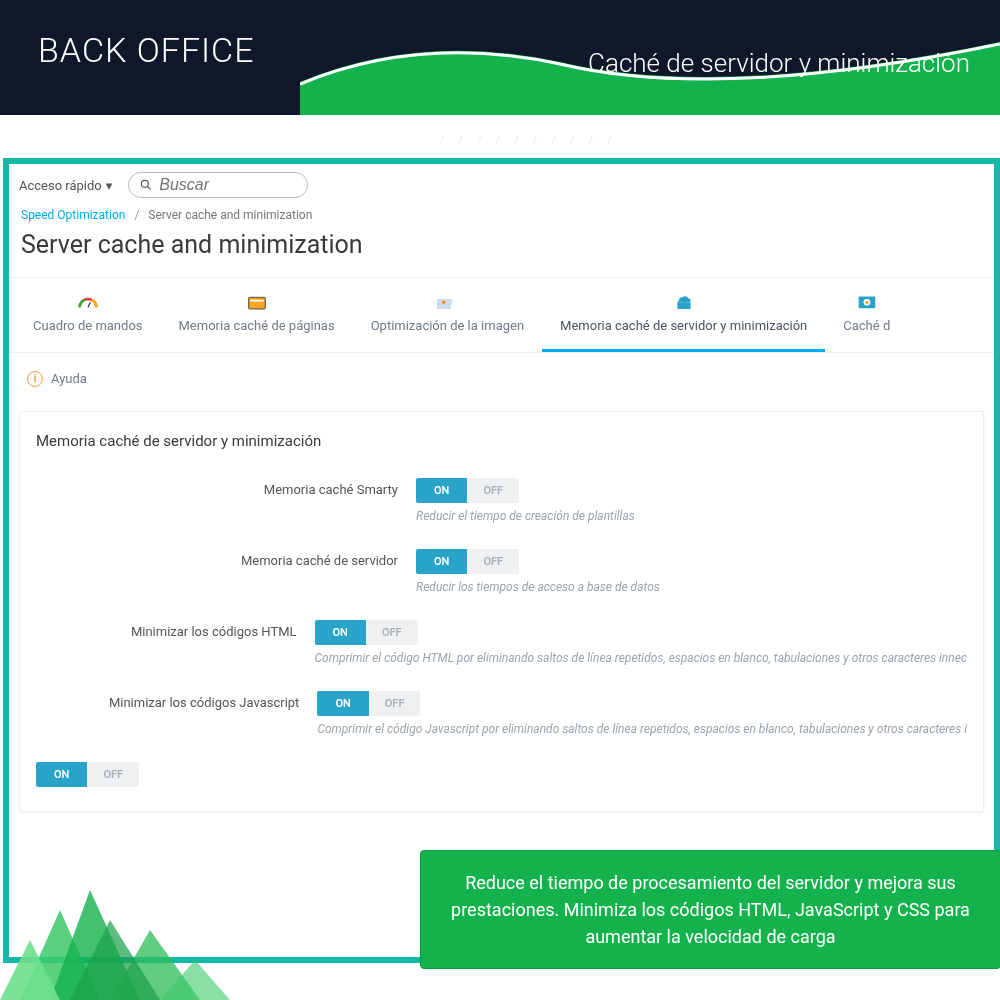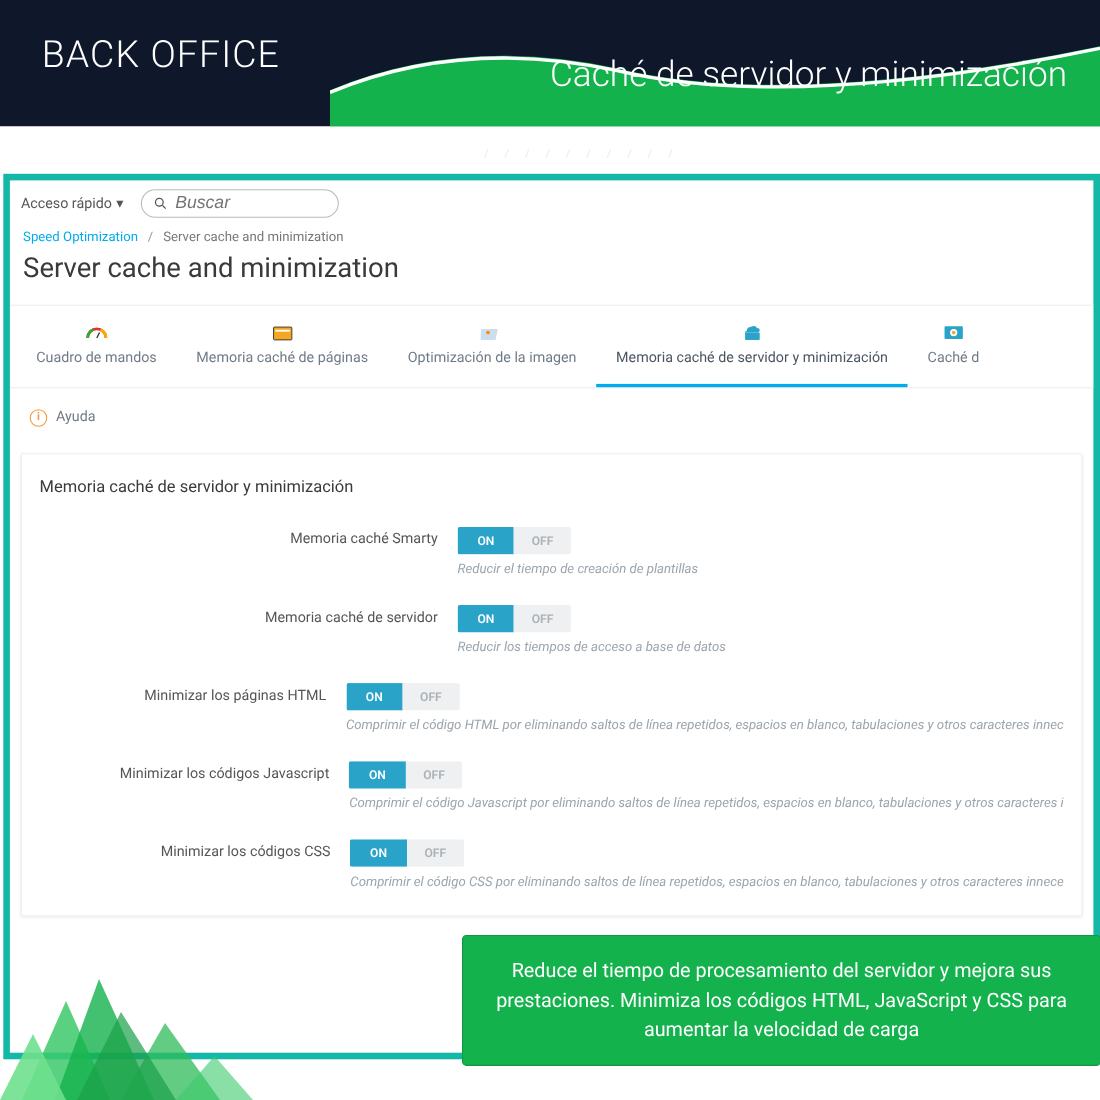--- a/index.html
+++ b/index.html
@@ -3,21 +3,21 @@
 <meta charset="utf-8">
 <style>
 * { box-sizing: border-box; margin: 0; padding: 0; }
 body { font-family: -apple-system, "Segoe UI", Roboto, Arial, sans-serif; background: #fff; width: 1000px; height: 1000px; overflow: hidden; position: relative; }
 
 
 .banner { position: relative; height: 115px; background: #0f172a; }
 .banner-label { position: absolute; top: 30px; left: 38px; color: #fff; font-size: 34px; font-weight: 300; letter-spacing: 1px; }
 .banner-swoosh { position: absolute; right: 0; top: 22px; width: 700px; height: 100px; }
 .banner-swoosh svg { width: 100%; height: 100%; }
-.banner-sub { position: absolute; right: 30px; top: 48px; color: #fff; font-size: 32px; font-weight: 300; z-index: 2; }
+.banner-sub { position: absolute; right: 30px; top: 48px; color: #fff; font-size: 26px; font-weight: 300; z-index: 2; }
 
 
 .pattern { position: absolute; inset: 115px 0 0 0; background: #fff; overflow: hidden; }
 .dotrow { position: absolute; color: #e8e8e8; font-size: 10px; letter-spacing: 6px; }
 
 
 .panel { position: absolute; left: 3px; right: 0; top: 158px; height: 805px; background: #fff; border: 6px solid #14b8a6; overflow: hidden; }
 
 .topbar { display: flex; align-items: center; padding: 8px 10px; gap: 16px; }
 .quick { color: #555; font-size: 13px; cursor: pointer; display: flex; align-items: center; gap: 4px; }
@@ -169,21 +169,21 @@
       <div class="row-ctrl">
         <div class="toggle">
           <div class="on">ON</div>
           <div class="off">OFF</div>
         </div>
         <div class="hint">Reducir los tiempos de acceso a base de datos</div>
       </div>
     </div>
 
     <div class="row">
-      <div class="row-label">Minimizar los páginas HTML</div>
+      <div class="row-label">Minimizar los códigos HTML</div>
       <div class="row-ctrl">
         <div class="toggle">
           <div class="on">ON</div>
           <div class="off">OFF</div>
         </div>
         <div class="hint">Comprimir el código HTML por eliminando saltos de línea repetidos, espacios en blanco, tabulaciones y otros caracteres innec</div>
       </div>
     </div>
 
     <div class="row">
@@ -191,27 +191,25 @@
       <div class="row-ctrl">
         <div class="toggle">
           <div class="on">ON</div>
           <div class="off">OFF</div>
         </div>
         <div class="hint">Comprimir el código Javascript por eliminando saltos de línea repetidos, espacios en blanco, tabulaciones y otros caracteres i</div>
       </div>
     </div>
 
     <div class="row" style="margin-bottom:4px">
-      <div class="row-label">Minimizar los códigos CSS</div>
-      <div class="row-ctrl">
-        <div class="toggle">
-          <div class="on">ON</div>
-          <div class="off">OFF</div>
-        </div>
-        <div class="hint">Comprimir el código CSS por eliminando saltos de línea repetidos, espacios en blanco, tabulaciones y otros caracteres innece</div>
+      <div class="row-ctrl">
+        <div class="toggle">
+          <div class="on">ON</div>
+          <div class="off">OFF</div>
+        </div>
       </div>
     </div>
 
   </div>
 </div>
 
 <div class="callout">Reduce el tiempo de procesamiento del servidor y mejora sus prestaciones. Minimiza los códigos HTML, JavaScript y CSS para aumentar la velocidad de carga</div>
 
 <div class="crystals">
   <svg viewBox="0 0 260 150">

